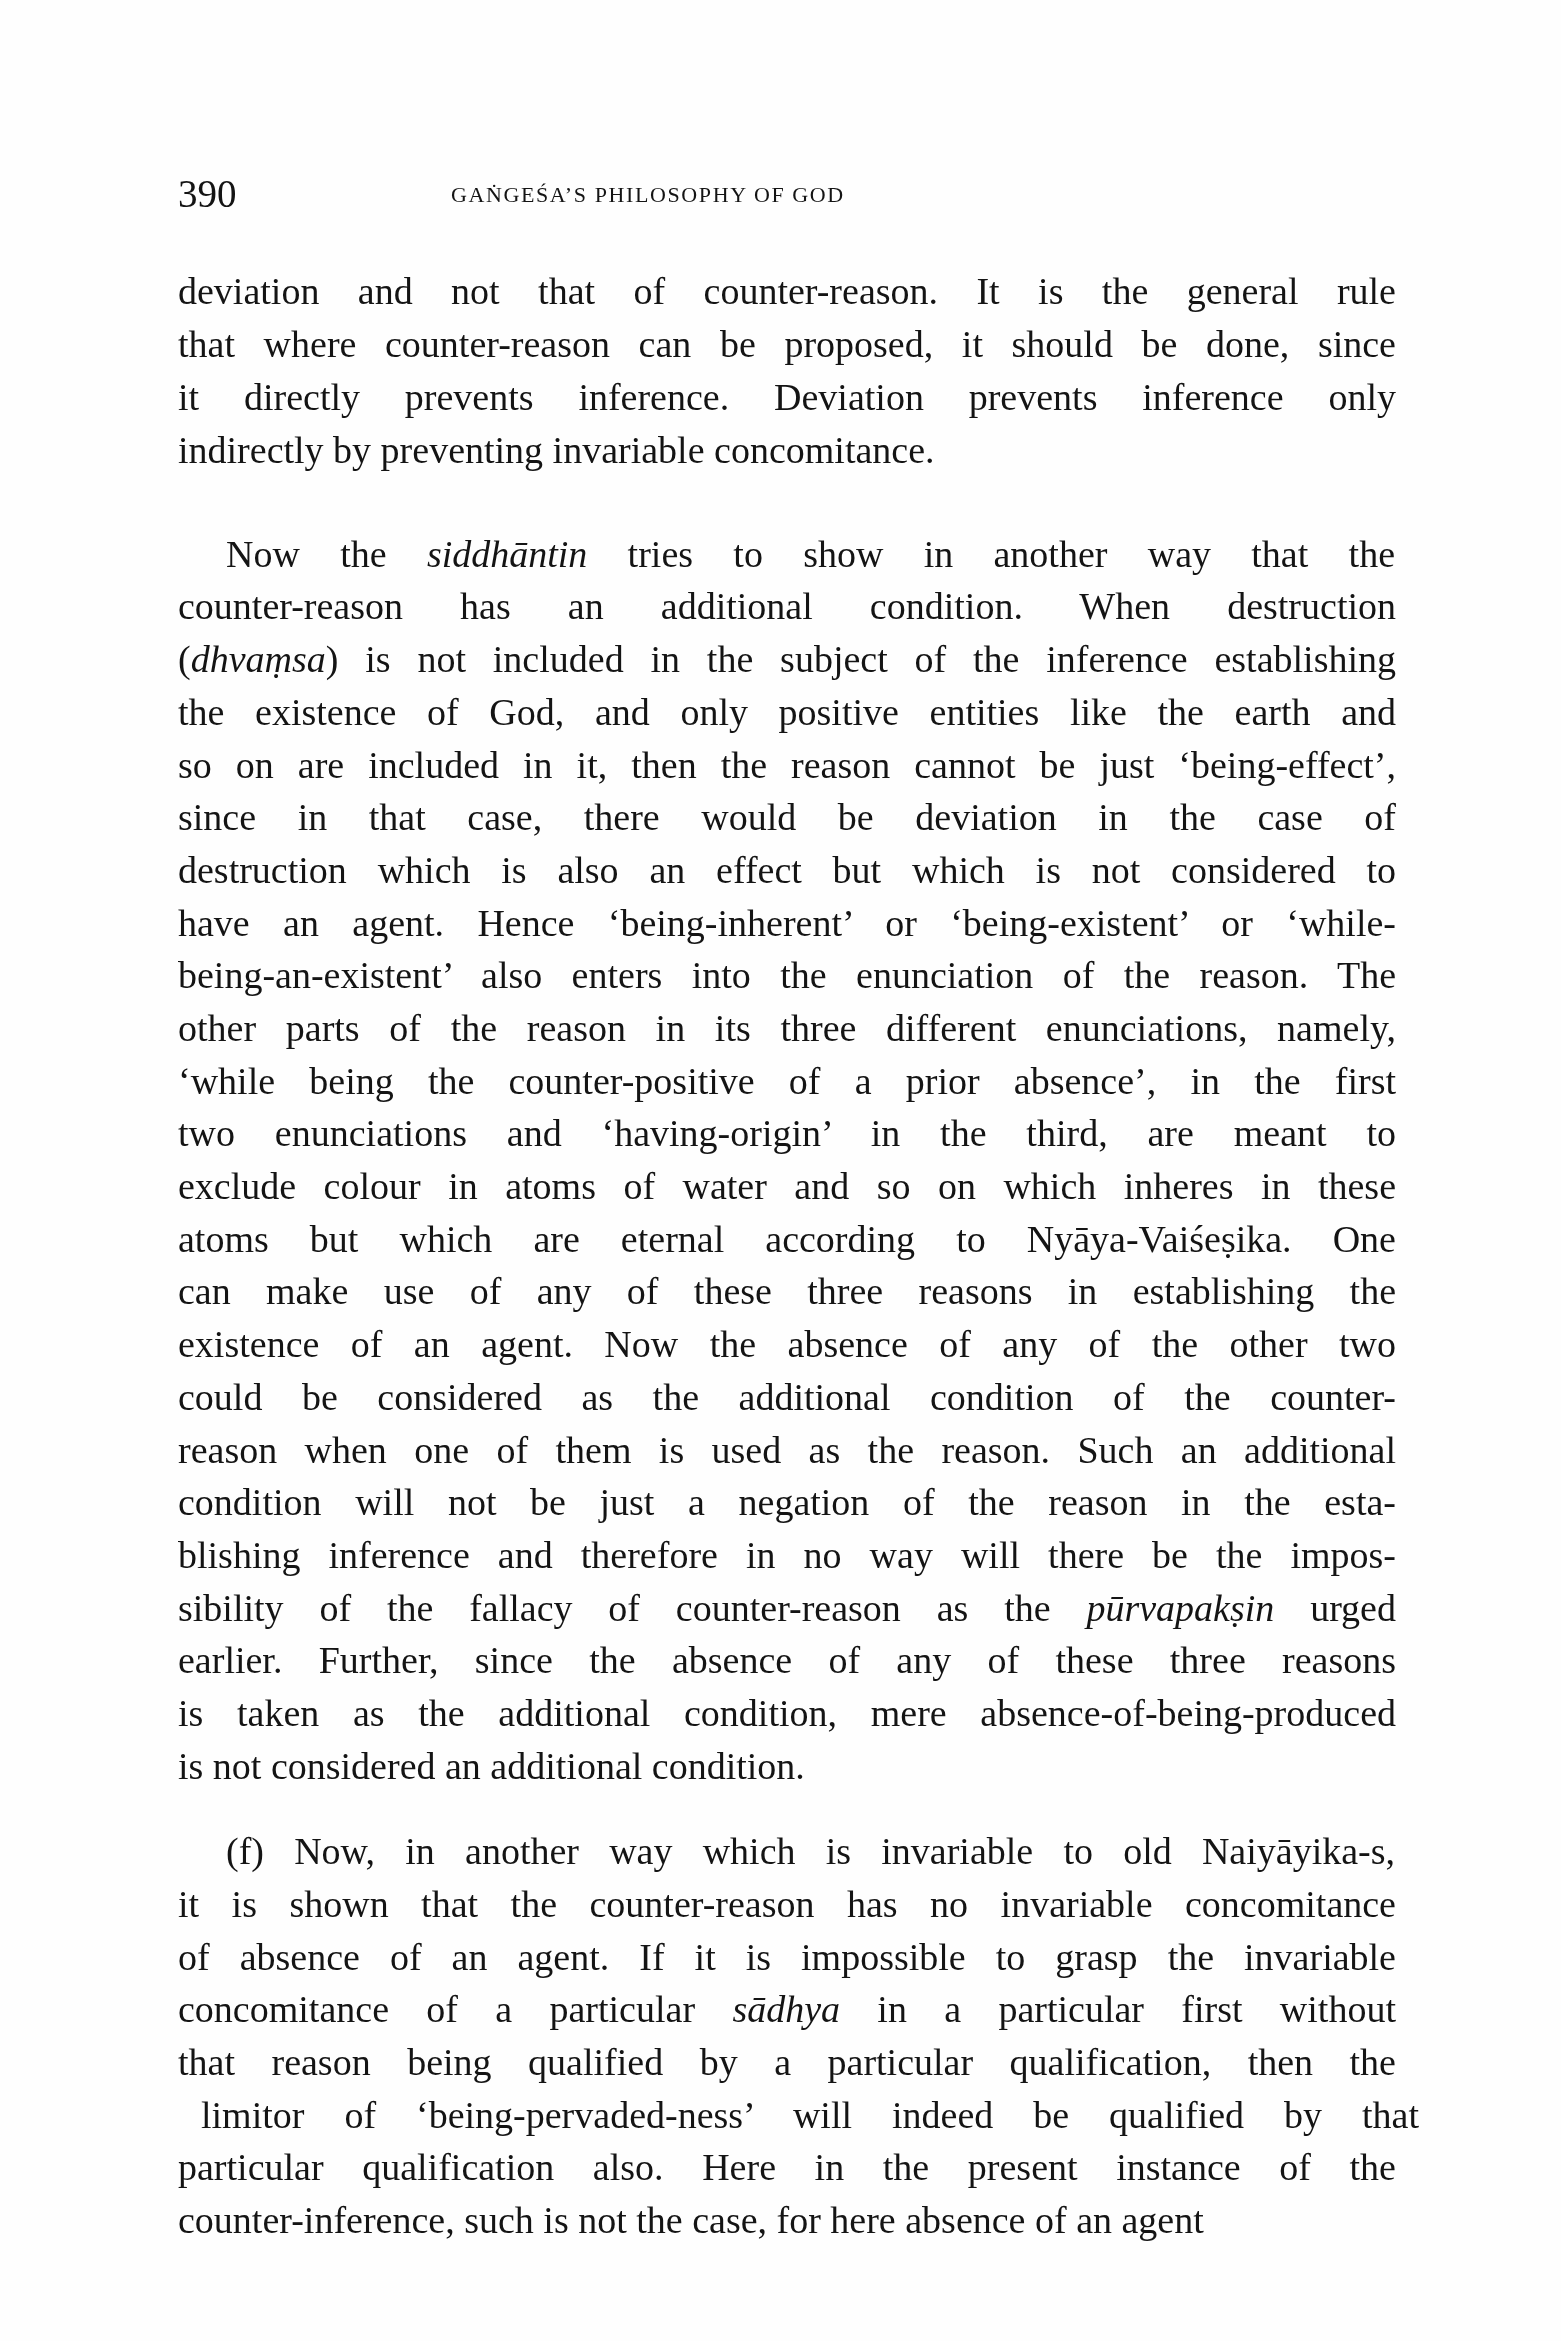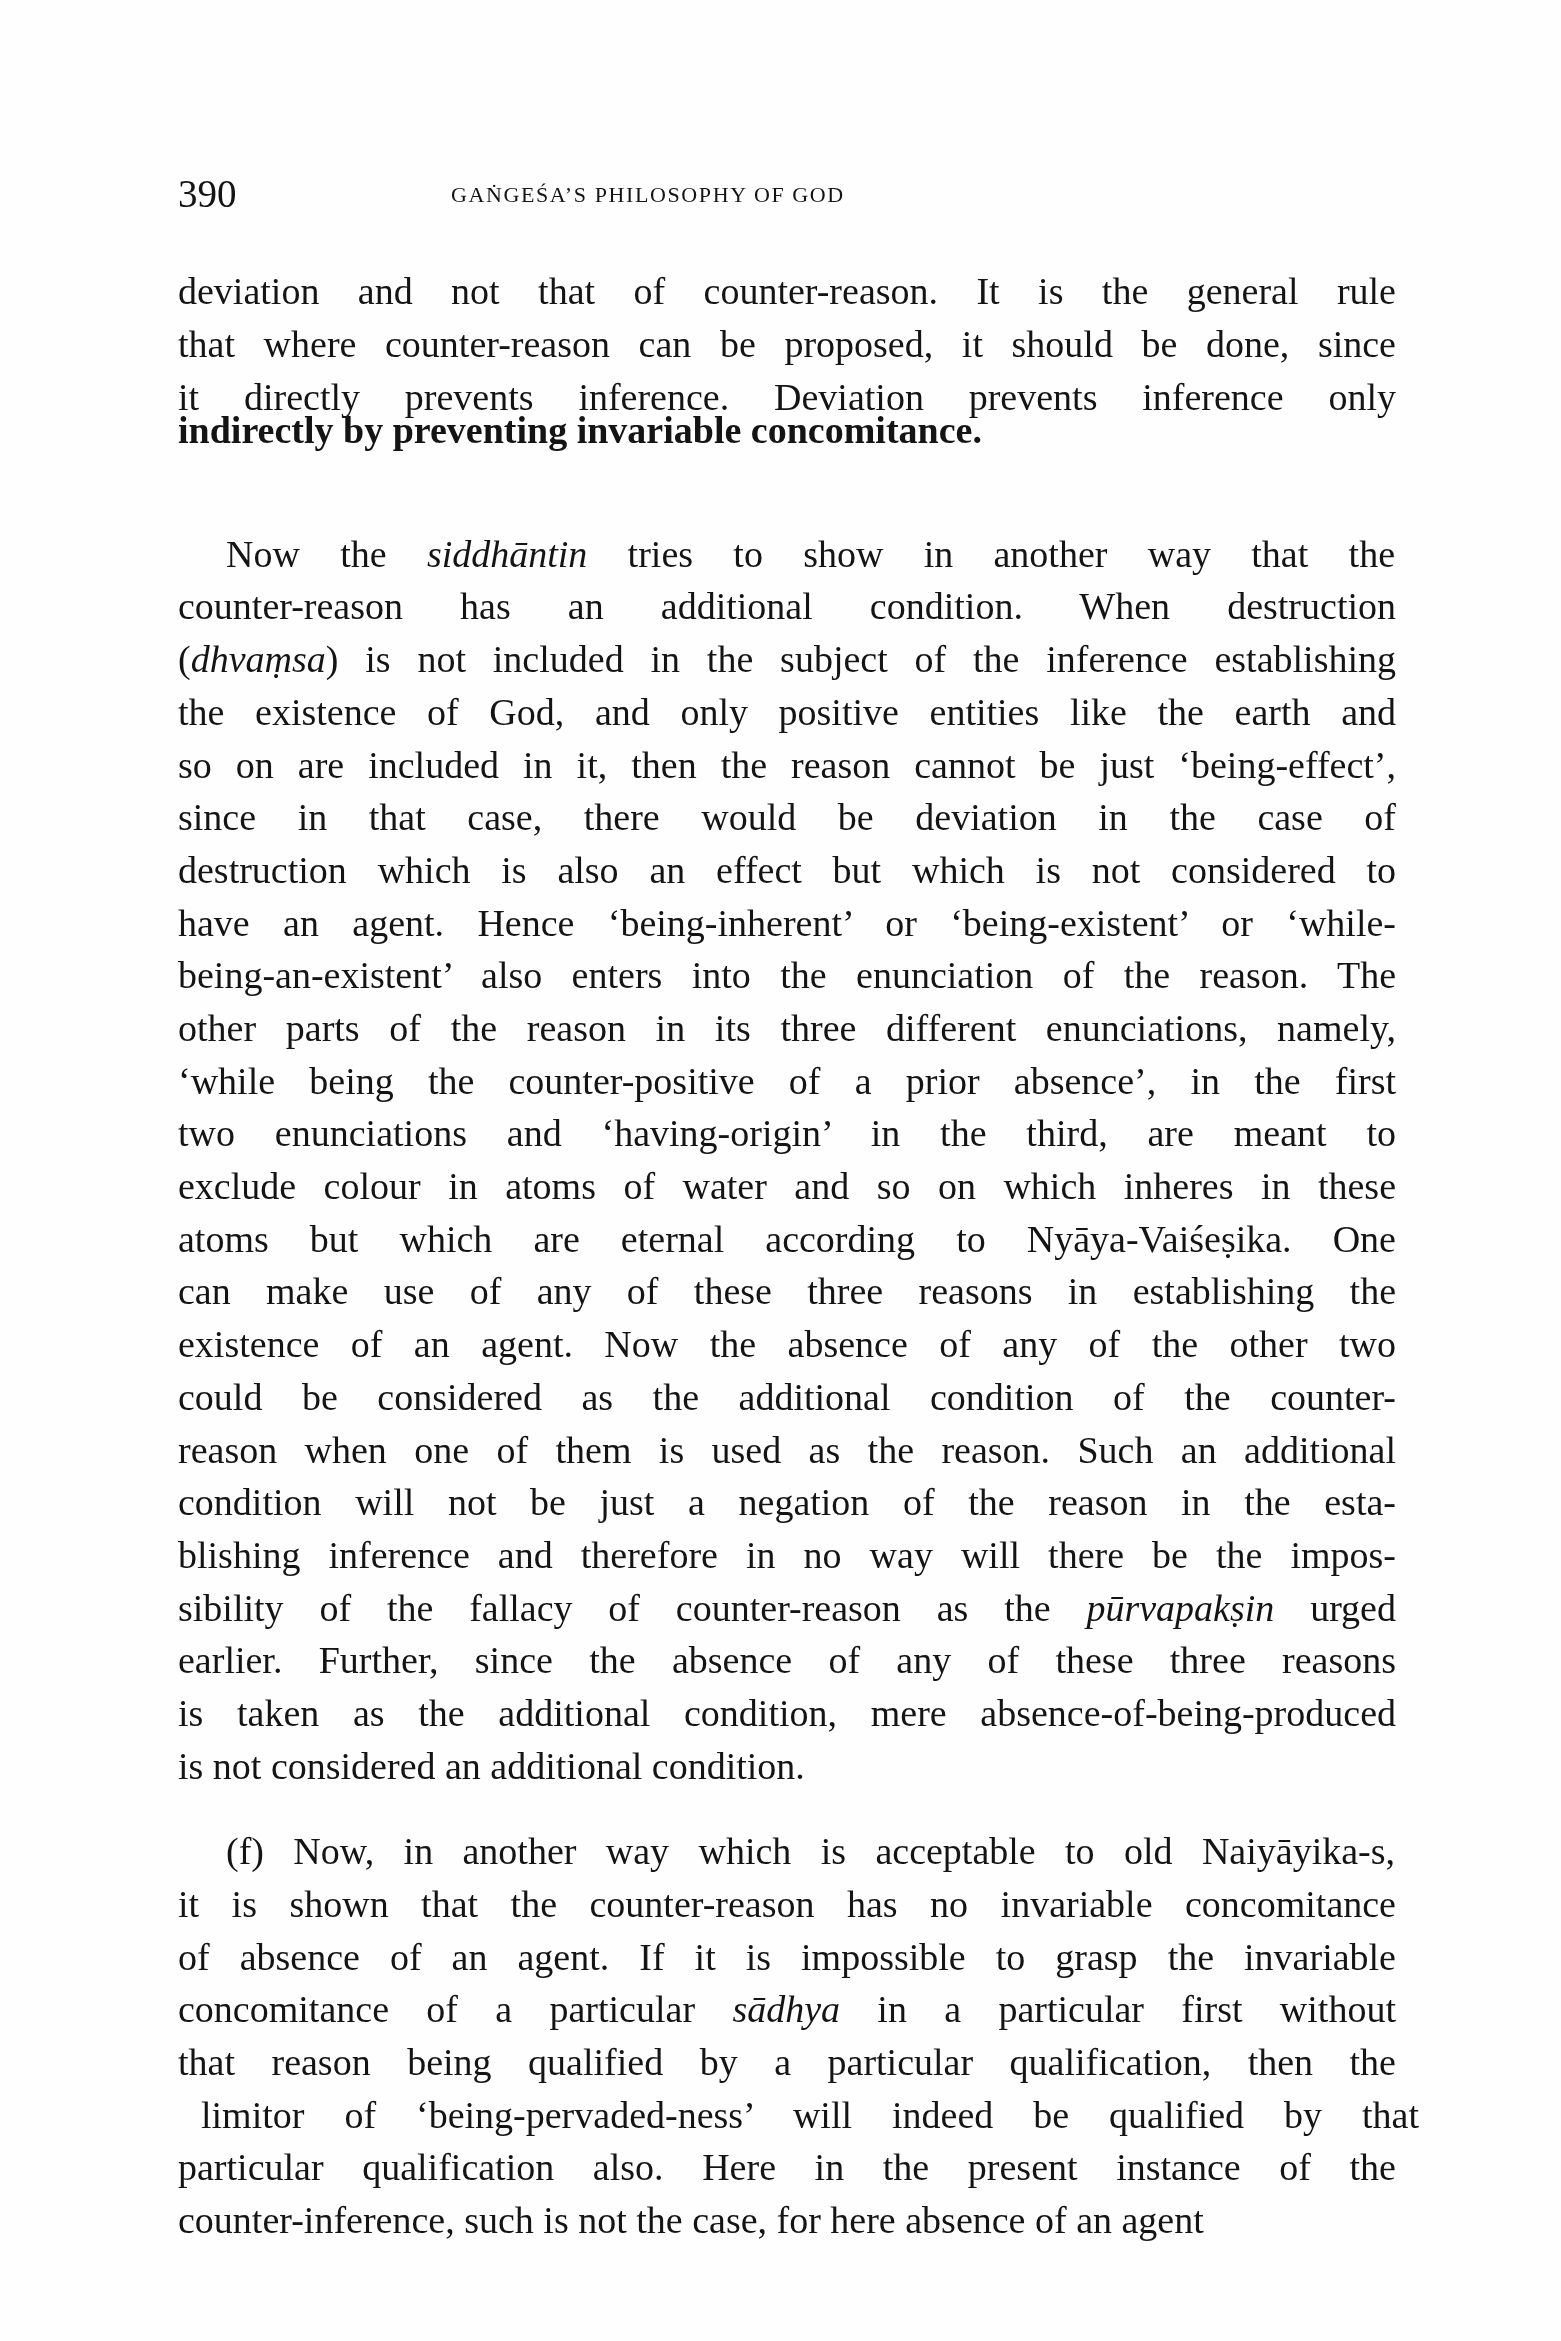--- a/index.html
+++ b/index.html
@@ -23,21 +23,21 @@
 <div class="page">
   <div class="running-head">
     <span class="page-num">390</span>
     <span class="head-title">GAṄGEŚA’S PHILOSOPHY OF GOD</span>
   </div>
   <div class="body" id="body-text">
       <div>
         <div class="line" style="top: 265px;"><span>deviation and not that of counter-reason.  It is the general rule</span></div>
         <div class="line" style="top: 318px;"><span>that where counter-reason can be proposed, it should be done, since</span></div>
         <div class="line" style="top: 371px;"><span>it directly prevents inference.  Deviation prevents inference only</span></div>
-        <div class="line last" style="top: 404px; font-weight: bold;"><span>indirectly by preventing invariable concomitance.</span></div>
+        <div class="line last" style="top: 424px;"><span>indirectly by preventing invariable concomitance.</span></div>
       </div>
       <div>
         <div class="line indent" style="top: 528px;"><span>Now the </span><i>siddhāntin</i><span> tries to show in another way that the</span></div>
         <div class="line" style="top: 580px;"><span>counter-reason has an additional condition.  When destruction</span></div>
         <div class="line" style="top: 633px;"><span>(</span><i>dhvaṃsa</i><span>) is not included in the subject of the inference establishing</span></div>
         <div class="line" style="top: 686px;"><span>the existence of God, and only positive entities like the earth and</span></div>
         <div class="line" style="top: 739px;"><span>so on are included in it, then the reason cannot be just ‘being-effect’,</span></div>
         <div class="line" style="top: 791px;"><span>since in that case, there would be deviation in the case of</span></div>
         <div class="line" style="top: 844px;"><span>destruction which is also an effect but which is not considered to</span></div>
         <div class="line" style="top: 897px;"><span>have an agent.  Hence ‘being-inherent’ or ‘being-existent’ or ‘while-</span></div>
@@ -52,21 +52,21 @@
         <div class="line" style="top: 1371px;"><span>could be considered as the additional condition of the counter-</span></div>
         <div class="line" style="top: 1424px;"><span>reason when one of them is used as the reason.  Such an additional</span></div>
         <div class="line" style="top: 1476px;"><span>condition will not be just a negation of the reason in the esta-</span></div>
         <div class="line" style="top: 1529px;"><span>blishing inference and therefore in no way will there be the impos-</span></div>
         <div class="line" style="top: 1582px;"><span>sibility of the fallacy of counter-reason as the </span><i>pūrvapakṣin</i><span> urged</span></div>
         <div class="line" style="top: 1634px;"><span>earlier.  Further, since the absence of any of these three reasons</span></div>
         <div class="line" style="top: 1687px;"><span>is taken as the additional condition, mere absence-of-being-produced</span></div>
         <div class="line last" style="top: 1740px;"><span>is not considered an additional condition.</span></div>
       </div>
       <div>
-        <div class="line indent" style="top: 1825px;"><span>(f)  Now, in another way which is acceptable to old Naiyāyika-s,</span></div>
+        <div class="line indent" style="top: 1825px;"><span>(f)  Now, in another way which is invariable to old Naiyāyika-s,</span></div>
         <div class="line" style="top: 1878px;"><span>it is shown that the counter-reason has no invariable concomitance</span></div>
         <div class="line" style="top: 1931px;"><span>of absence of an agent.  If it is impossible to grasp the invariable</span></div>
         <div class="line" style="top: 1983px;"><span>concomitance of a particular </span><i>sādhya</i><span> in a particular first without</span></div>
         <div class="line" style="top: 2036px;"><span>that reason being qualified by a particular qualification, then the</span></div>
         <div class="line" style="top: 2089px; margin-left: 23px;"><span>limitor of ‘being-pervaded-ness’ will indeed be qualified by that</span></div>
         <div class="line" style="top: 2141px;"><span>particular qualification also.  Here in the present instance of the</span></div>
         <div class="line last" style="top: 2194px;"><span>counter-inference, such is not the case, for here absence of an agent</span></div>
       </div>
     </div>
 </div>

